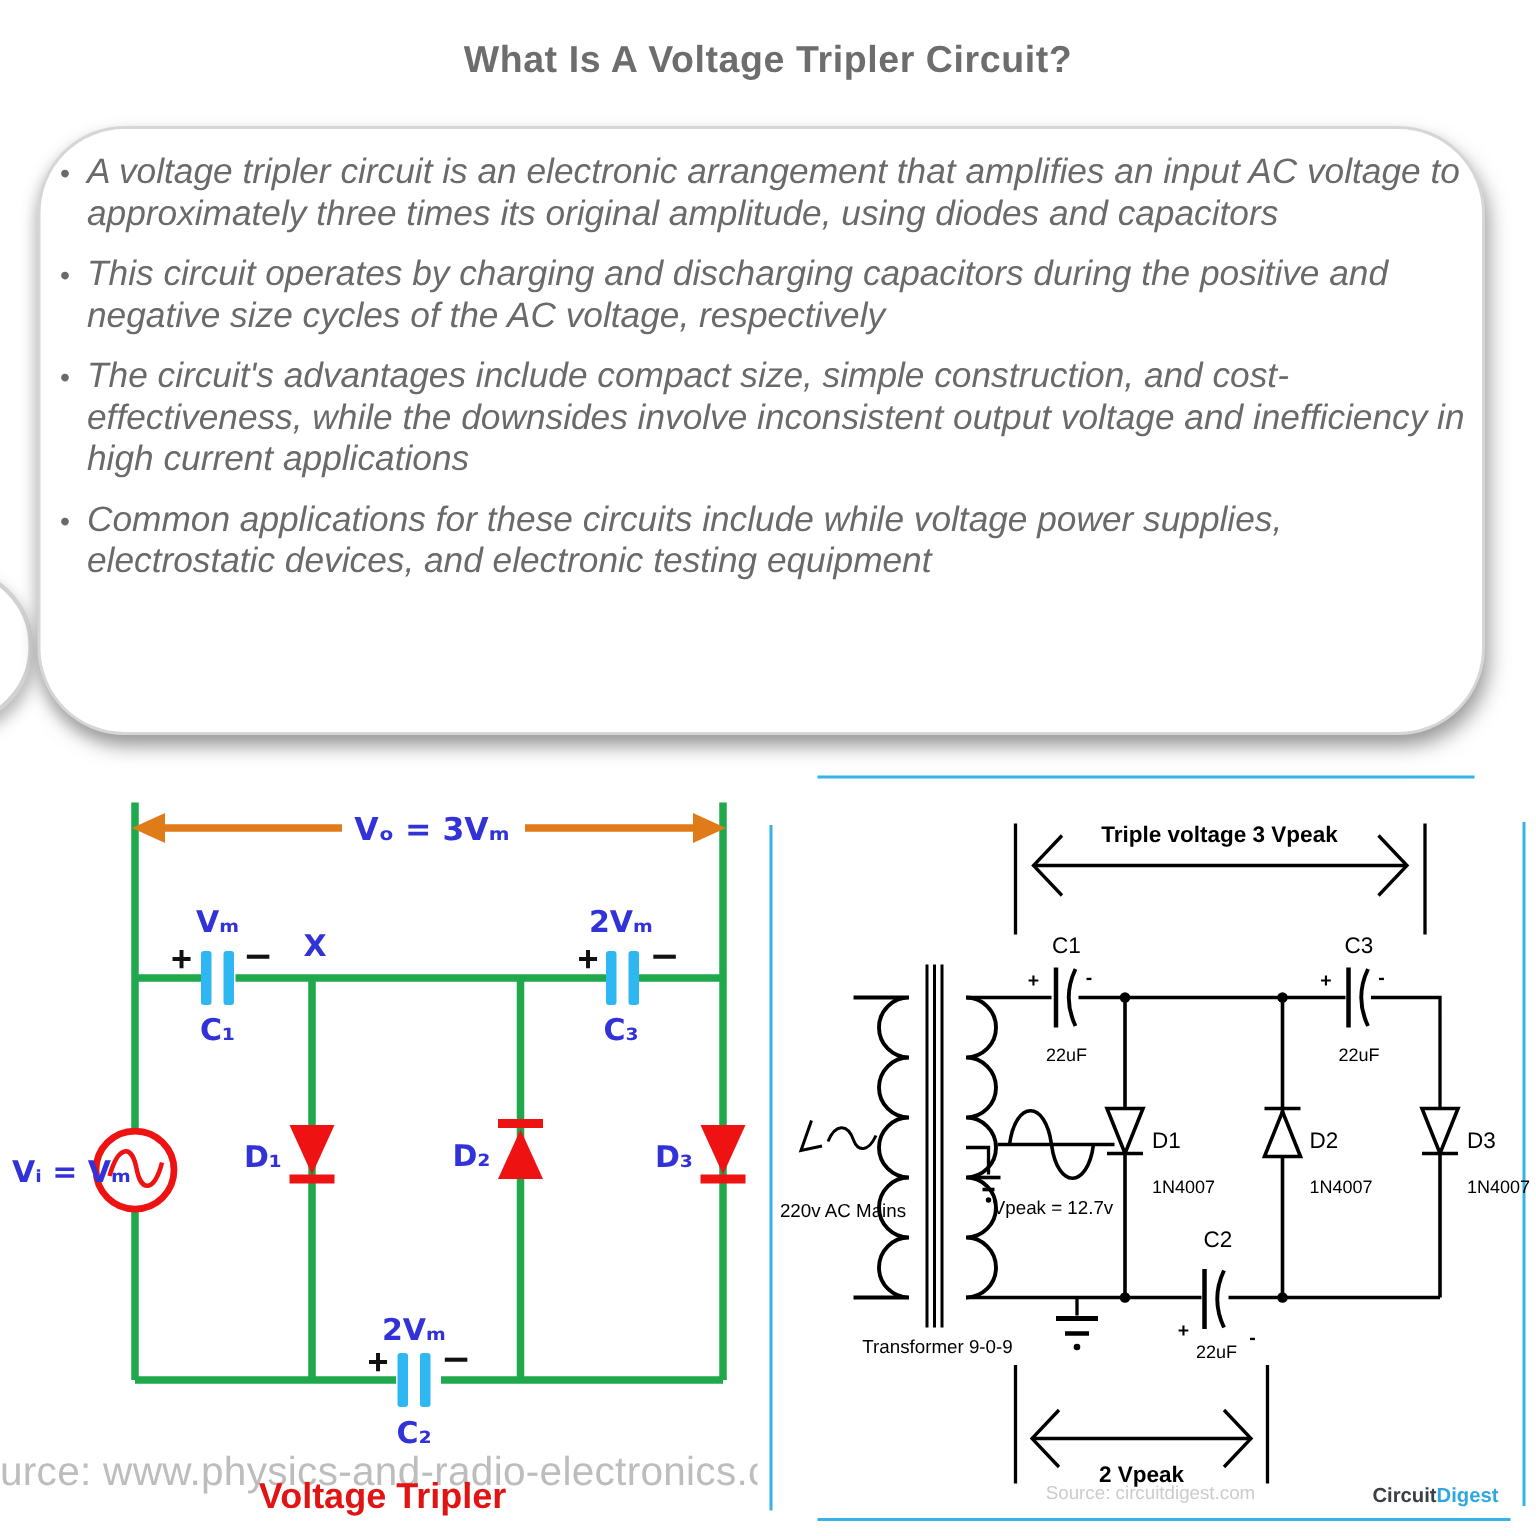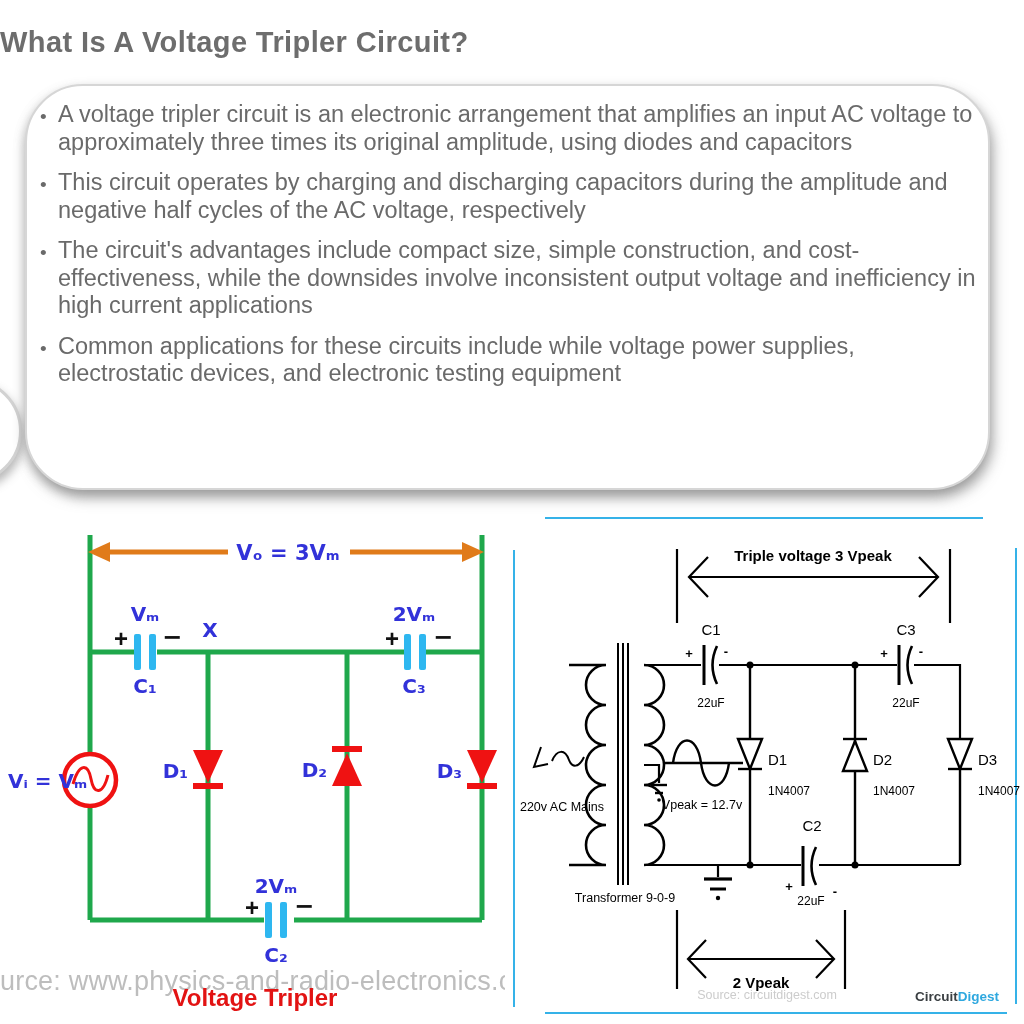--- a/index.html
+++ b/index.html
@@ -1,28 +1,28 @@
 <!DOCTYPE html>
 <html><head>
 <meta charset="utf-8">
 <style>
   html,body{margin:0;padding:0;background:#fff;}
   .canvas{position:relative;width:1024px;height:1024px;background:#ffffff;overflow:hidden;
           font-family:"Liberation Sans",sans-serif;}
-  .title{position:absolute;top:26px;left:0;right:0;text-align:left;
-         font-size:29px;font-weight:700;color:#6d6d6d;letter-spacing:.4px;}
+  .title{position:absolute;top:26px;left:0;right:0;text-align:center;
+         font-size:25px;font-weight:700;color:#6d6d6d;letter-spacing:.4px;}
   .bubble-decor{position:absolute;left:-84px;top:378px;width:100px;height:100px;border-radius:50%;
          background:#fff;border:3px solid #d2d2d2;box-shadow:2px 6px 10px rgba(100,100,100,.45);}
   .bubble{position:absolute;left:25px;top:84px;width:961px;height:402px;background:#fff;
          border:2px solid #d6d6d6;border-radius:58px;
          box-shadow:3px 8px 13px rgba(95,95,95,.55), -3px 4px 8px rgba(140,140,140,.25);}
   .bullets{position:absolute;left:40px;top:101px;width:938px;}
   .bullet-row{display:flex;margin-bottom:13px;color:#6a6a6a;font-size:23.5px;line-height:27.5px;}
   .bullet-char{flex:none;width:18px;font-size:19px;padding-top:2px;color:#6a6a6a;}
-  .bullet-text{flex:1;}
+  .bullet-text{flex:1;font-style:italic;}
   .circuit-left{position:absolute;left:0;top:525px;}
   .circuit-right{position:absolute;left:505px;top:515px;}
   .wm-left{position:absolute;left:0;top:966px;width:505px;white-space:nowrap;overflow:hidden;
          color:#bdbdbd;font-size:27px;letter-spacing:.2px;z-index:5;}
   .caption-left{position:absolute;left:0;top:984px;width:510px;text-align:center;
          color:#e21313;font-size:24px;font-weight:700;z-index:6;}
   svg text{font-family:"Liberation Sans",sans-serif;}
   svg text.dj{font-family:"DejaVu Sans",sans-serif;}
 </style>
 </head>
@@ -36,21 +36,21 @@
 
   <div class="bubble"></div>
 
   <div class="bullets">
     <div class="bullet-row">
       <span class="bullet-char">•</span>
       <span class="bullet-text">A voltage tripler circuit is an electronic arrangement that amplifies an input AC voltage to approximately three times its original amplitude, using diodes and capacitors</span>
     </div>
     <div class="bullet-row">
       <span class="bullet-char">•</span>
-      <span class="bullet-text">This circuit operates by charging and discharging capacitors during the amplitude and negative half cycles of the AC voltage, respectively</span>
+      <span class="bullet-text">This circuit operates by charging and discharging capacitors during the positive and negative size cycles of the AC voltage, respectively</span>
     </div>
     <div class="bullet-row">
       <span class="bullet-char">•</span>
       <span class="bullet-text">The circuit's advantages include compact size, simple construction, and cost-effectiveness, while the downsides involve inconsistent output voltage and inefficiency in high current applications</span>
     </div>
     <div class="bullet-row">
       <span class="bullet-char">•</span>
       <span class="bullet-text">Common applications for these circuits include while voltage power supplies, electrostatic devices, and electronic testing equipment</span>
     </div>
   </div>

